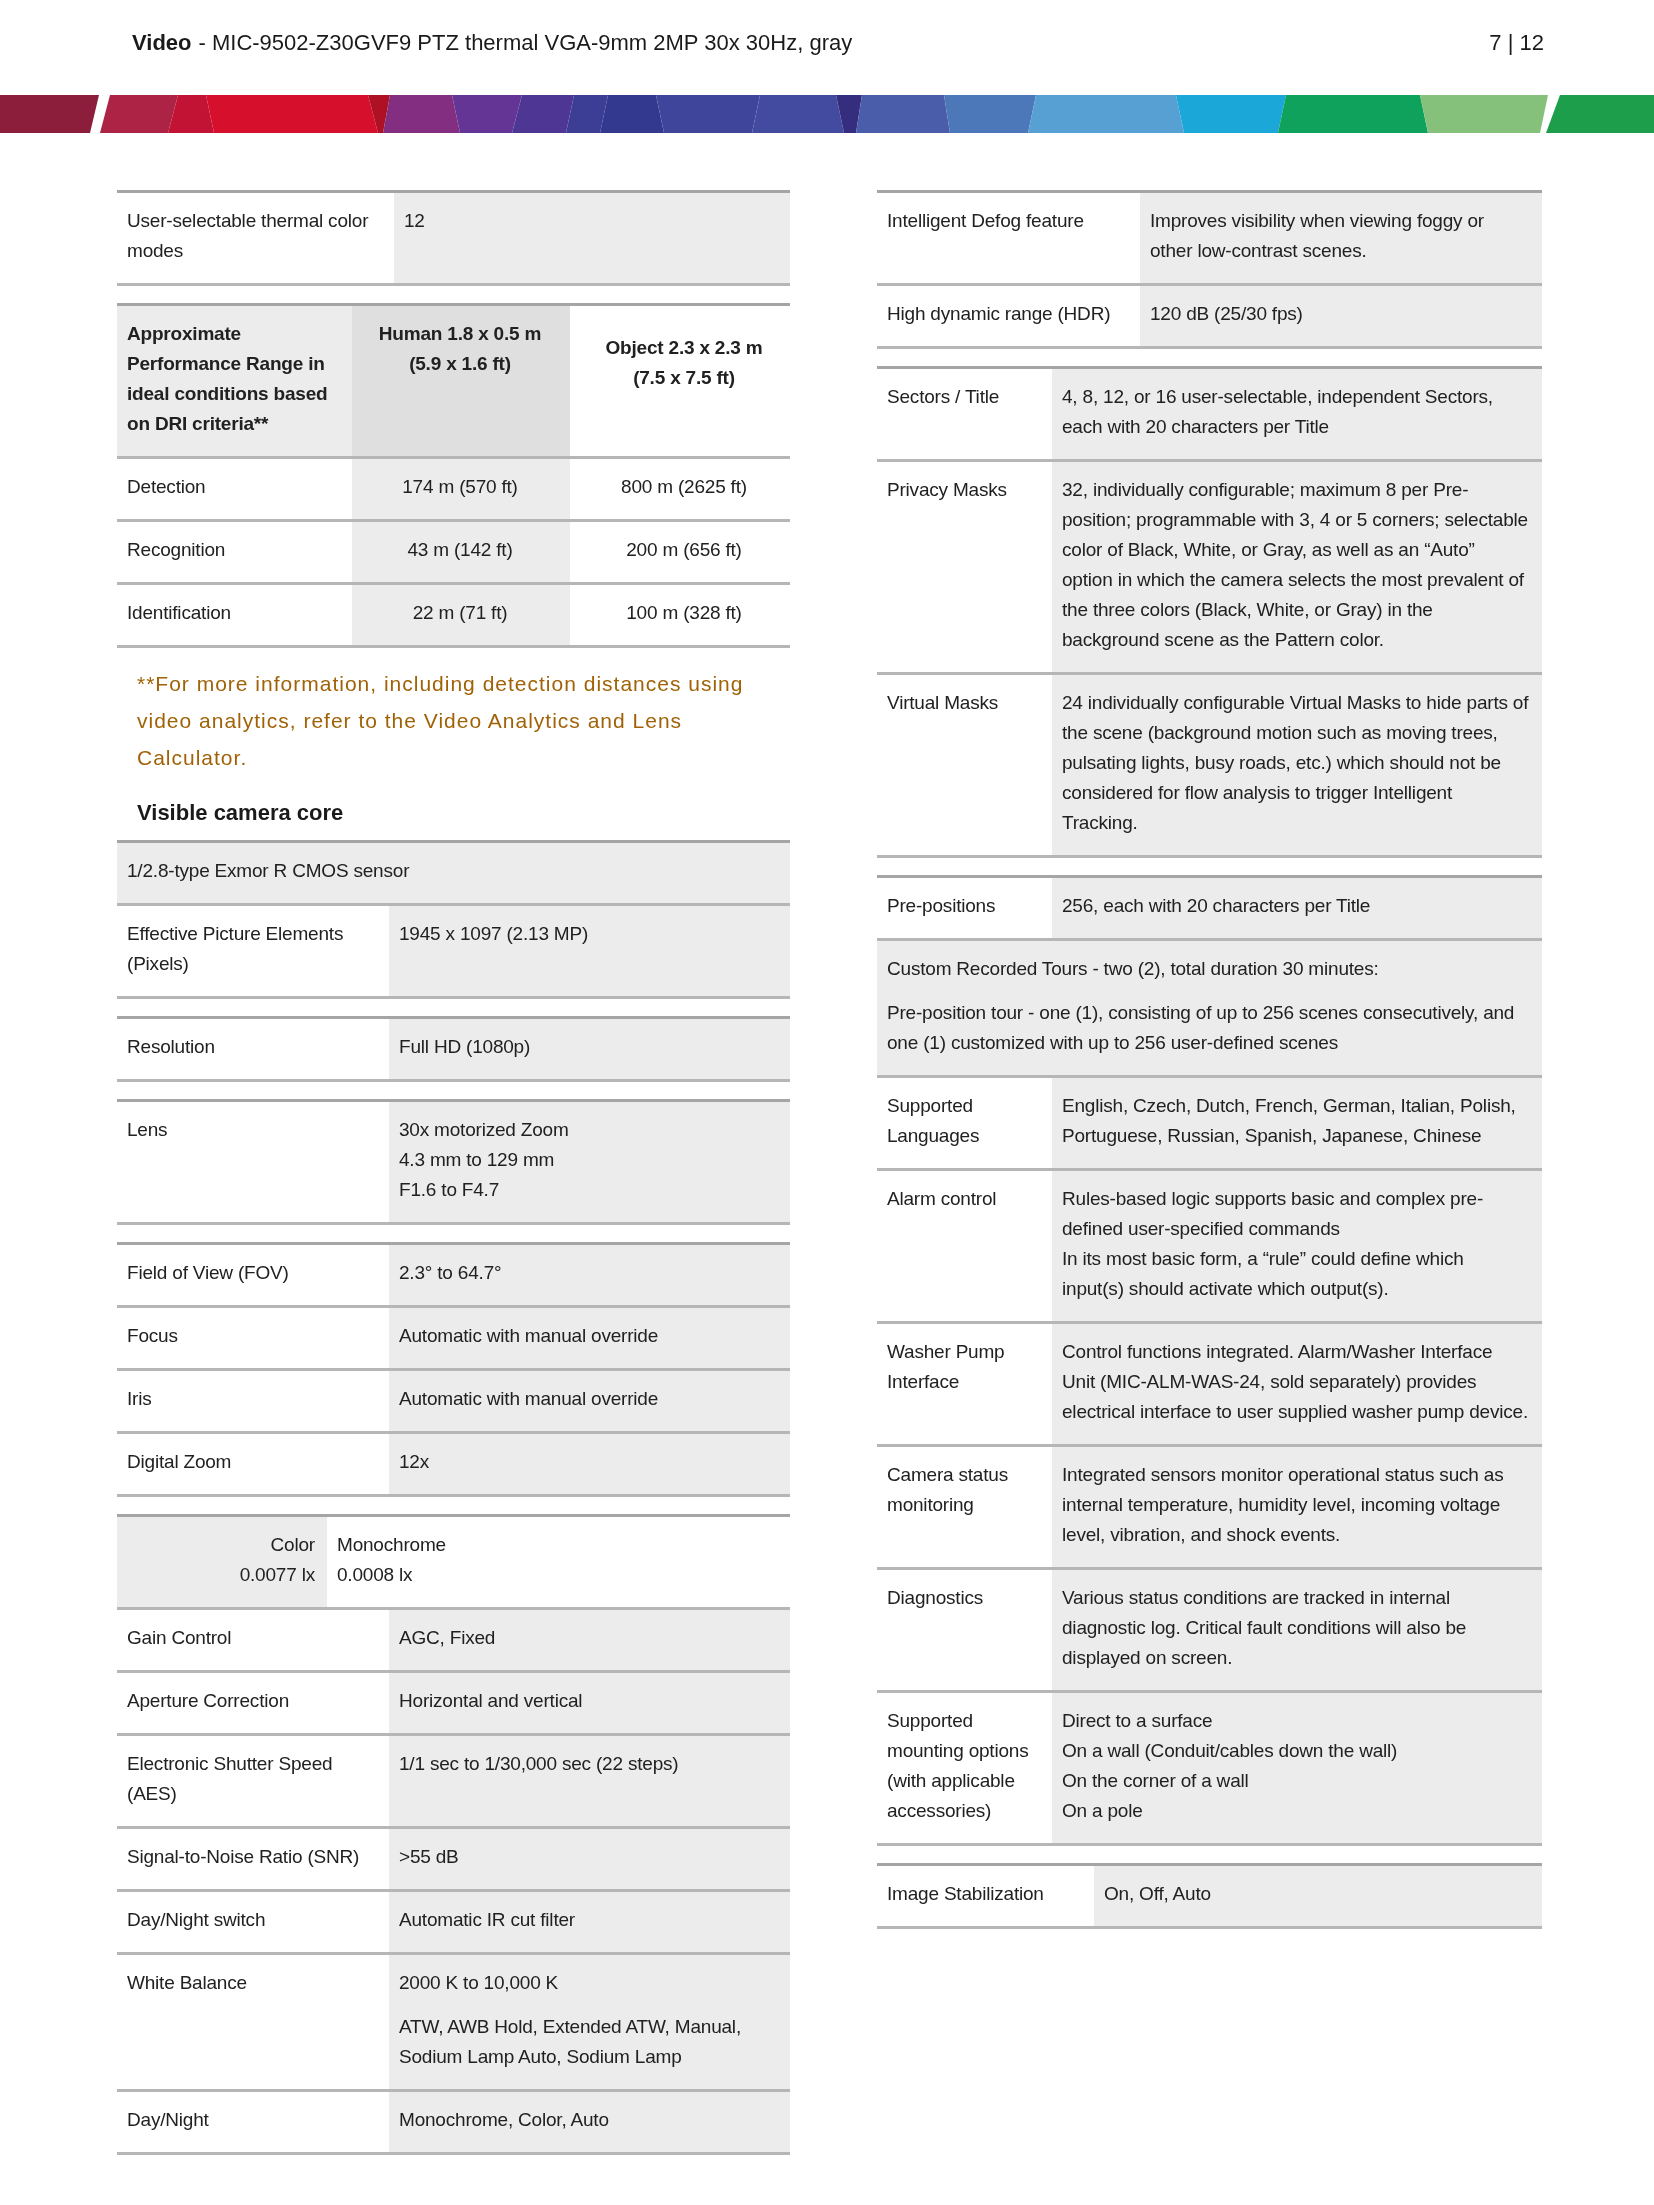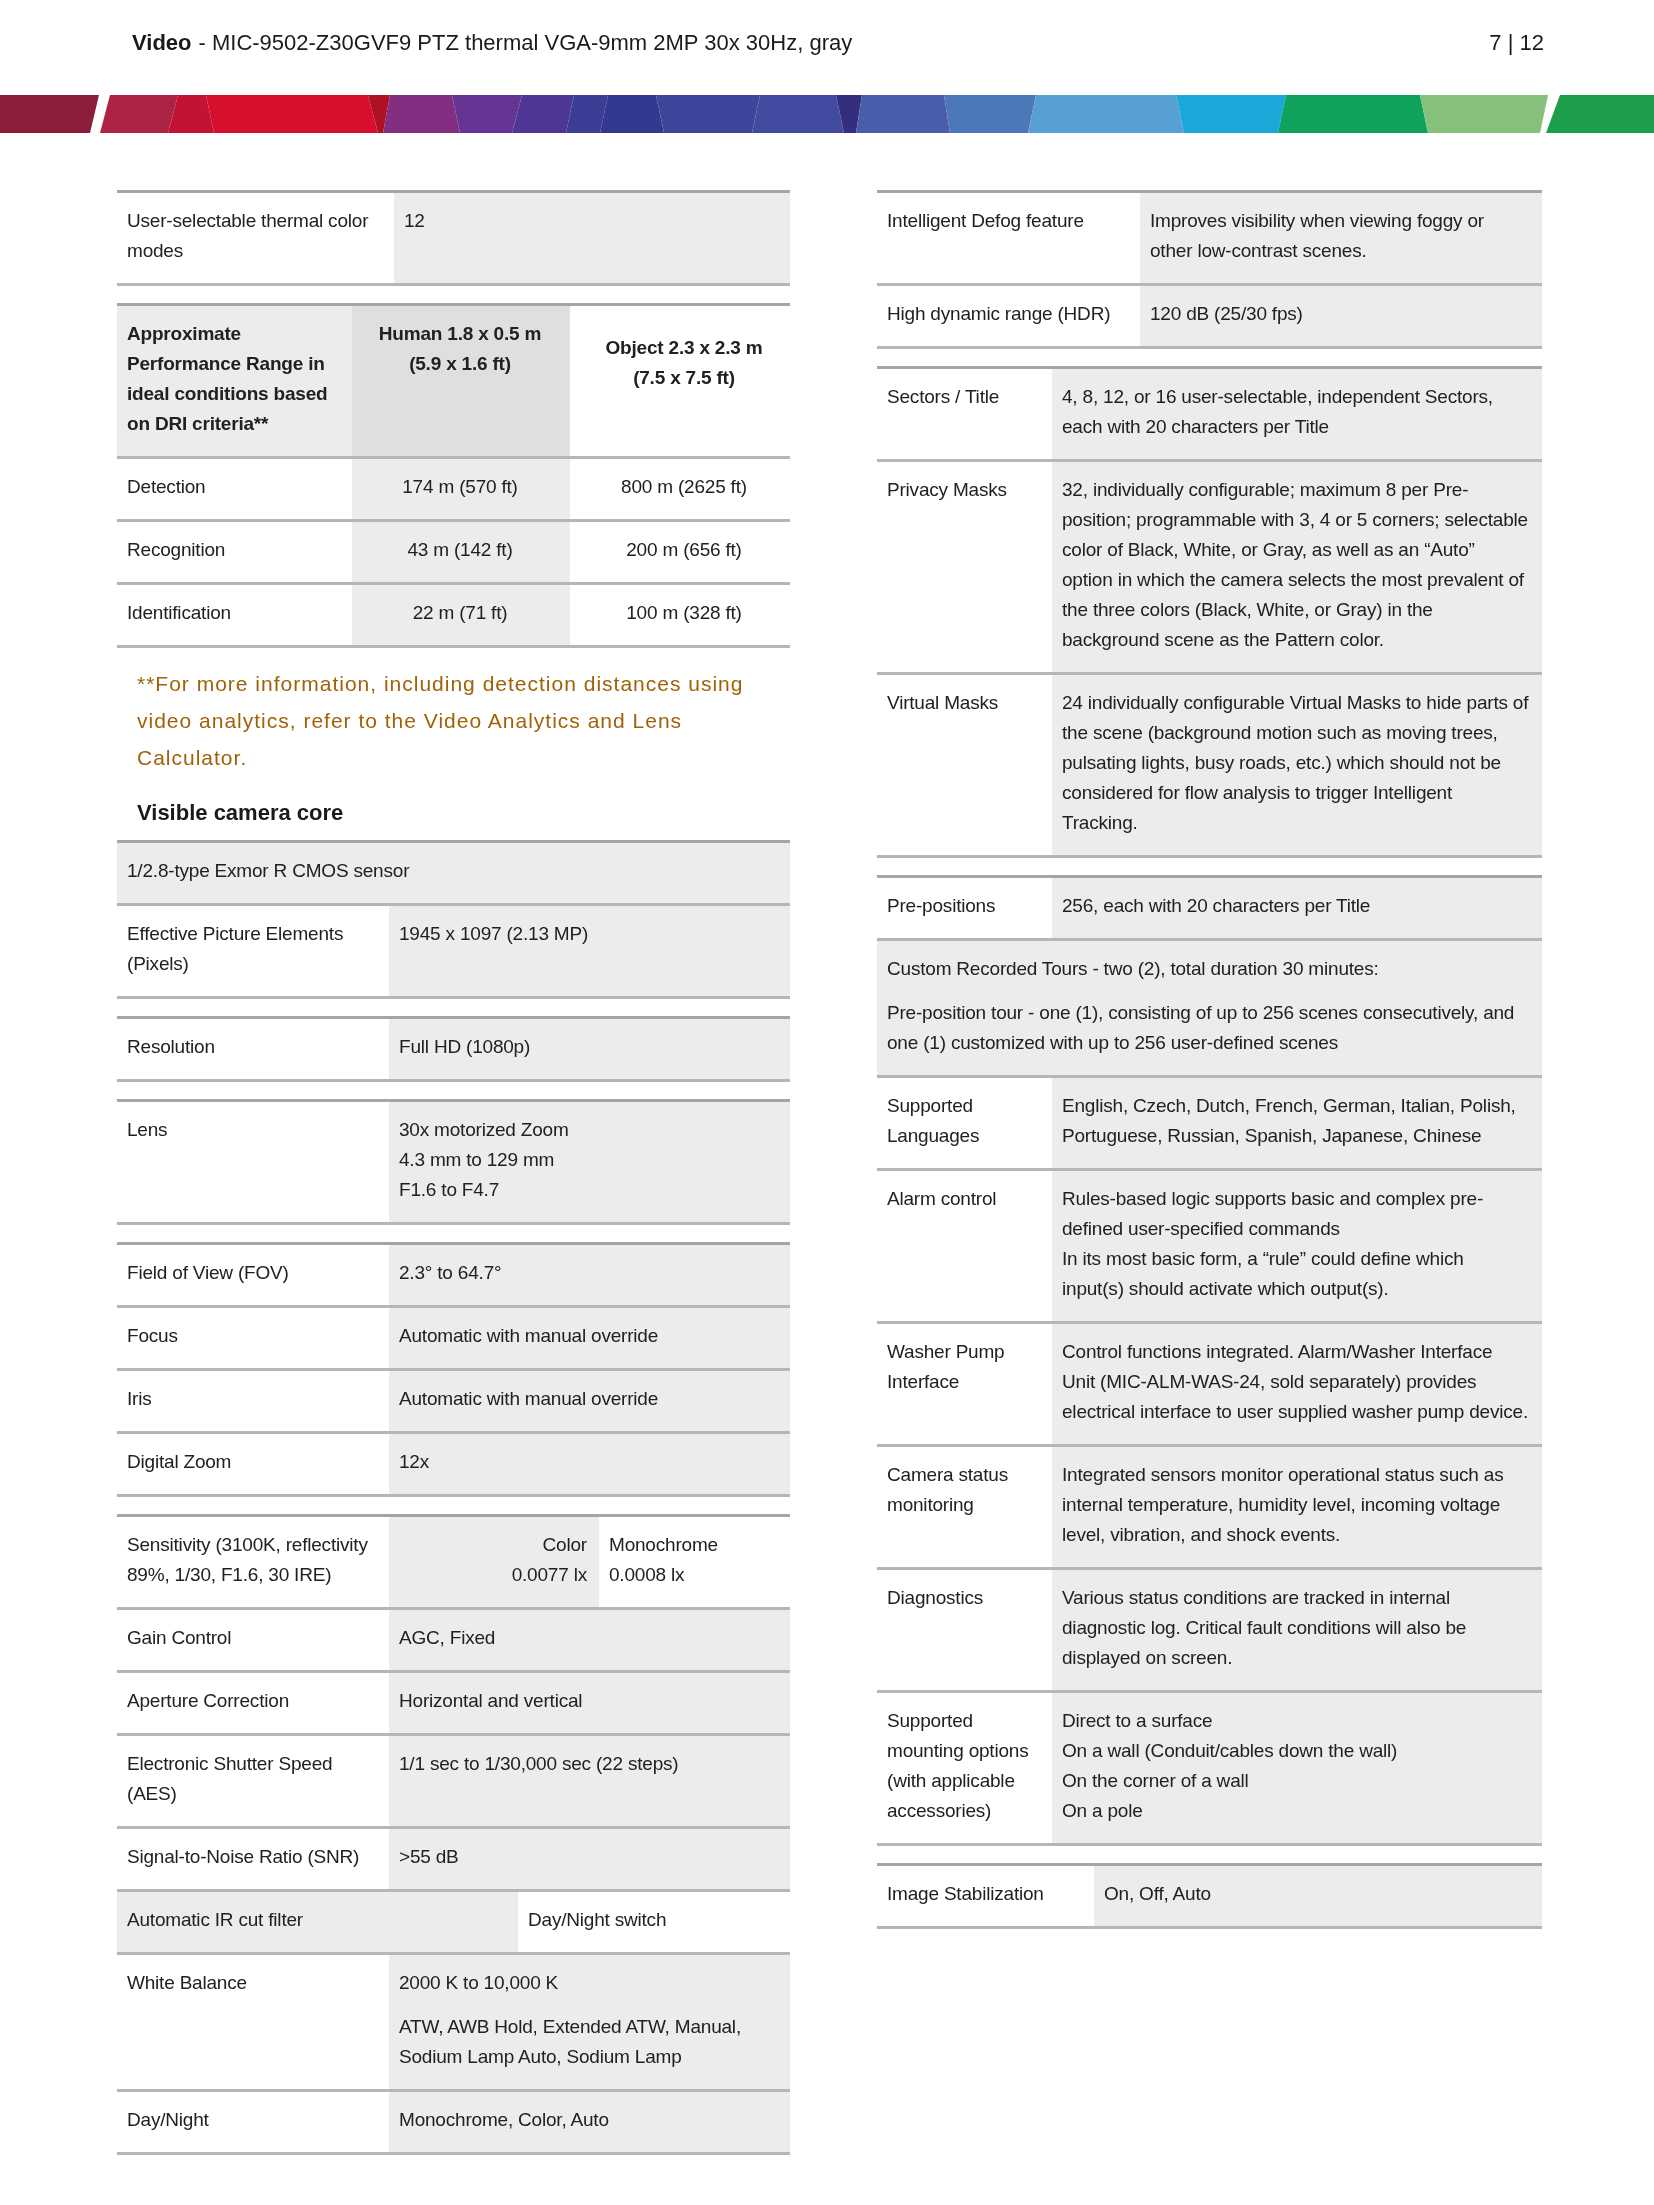--- a/index.html
+++ b/index.html
@@ -166,21 +166,20 @@
         </div>
         <div class="spec-row">
           <div class="cell label-cell" style="flex: 0 0 272px;">Digital Zoom</div>
           <div class="cell value-cell">
             <div class="para">12x</div>
           </div>
         </div>
       </div>
       <div class="spec-table">
         <div class="spec-row">
-          <div class="cell label-cell" style="flex: 0 0 272px;">Sensitivity (3100K, reflectivity 89%, 1/30, F1.6, 30 IRE)</div>
           <div class="cell split-c1">
             <div class="para">Color
 0.0077 lx</div>
           </div>
           <div class="cell split-c2">
             <div class="para">Monochrome
 0.0008 lx</div>
           </div>
         </div>
         <div class="spec-row">
@@ -201,24 +200,24 @@
             <div class="para">1/1 sec to 1/30,000 sec (22 steps)</div>
           </div>
         </div>
         <div class="spec-row">
           <div class="cell label-cell" style="flex: 0 0 272px;">Signal-to-Noise Ratio (SNR)</div>
           <div class="cell value-cell">
             <div class="para">&gt;55 dB</div>
           </div>
         </div>
         <div class="spec-row">
+          <div class="cell label-cell" style="flex: 0 0 272px;">Day/Night switch</div>
           <div class="cell value-cell">
             <div class="para">Automatic IR cut filter</div>
           </div>
-          <div class="cell label-cell" style="flex: 0 0 272px;">Day/Night switch</div>
         </div>
         <div class="spec-row">
           <div class="cell label-cell" style="flex: 0 0 272px;">White Balance</div>
           <div class="cell value-cell">
             <div class="para">2000 K to 10,000 K</div>
             <div class="para">ATW, AWB Hold, Extended ATW, Manual, Sodium Lamp Auto, Sodium Lamp</div>
           </div>
         </div>
         <div class="spec-row">
           <div class="cell label-cell" style="flex: 0 0 272px;">Day/Night</div>

